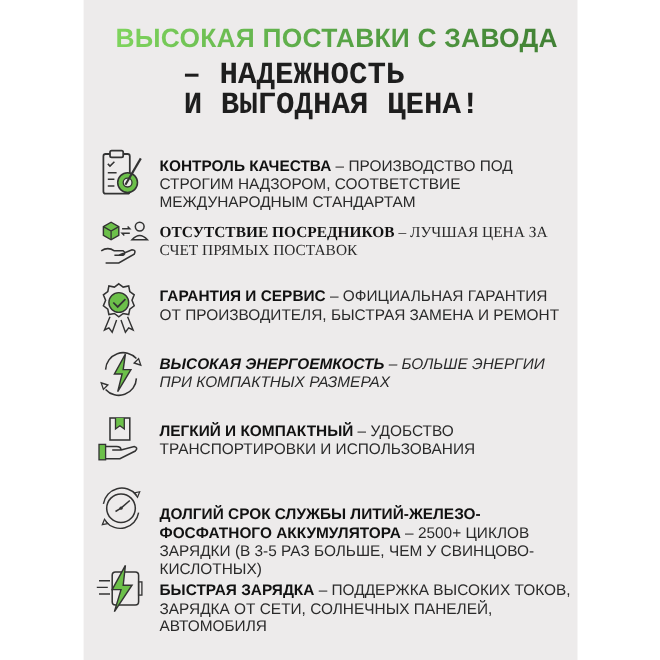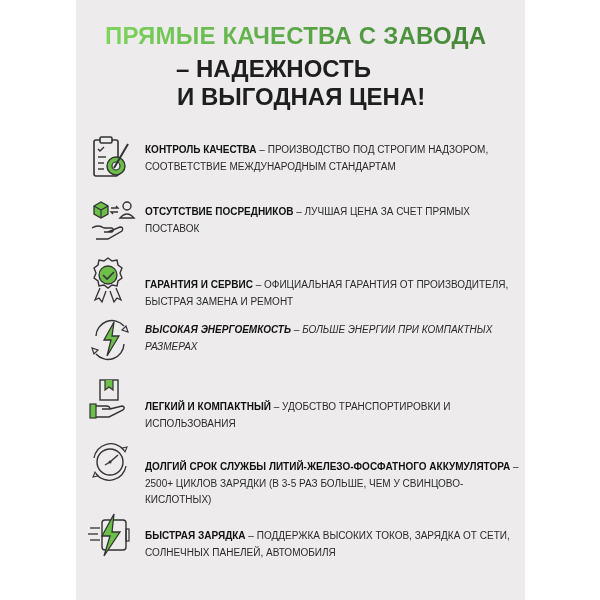--- a/index.html
+++ b/index.html
@@ -1,32 +1,32 @@
 <!DOCTYPE html>
 <html><head>
 <meta charset="utf-8">
 <style>
   html, body { margin:0; padding:0; }
   body { width:600px; height:600px; background:#ffffff; position:relative; overflow:hidden; font-family:"Liberation Sans", sans-serif; }
   .panel { position:absolute; left:76px; top:0; width:449px; height:600px; background:#edebeb; }
   .title1 { position:absolute; left:105px; top:22px; width:420px; font-weight:bold; font-size:24px; letter-spacing:0.2px; white-space:nowrap;
     background:linear-gradient(90deg,#7fd45d 0%,#5aa848 45%,#3f7d33 100%); -webkit-background-clip:text; background-clip:text; color:transparent; }
-  .title2 { position:absolute; left:176px; top:55px; font-weight:bold; font-size:24px; color:#1e1e1e; white-space:nowrap; line-height:28px; }
+  .title2 { position:absolute; left:166px; top:55px; font-weight:bold; font-size:28px; color:#1e1e1e; white-space:nowrap; line-height:28px;font-family:Liberation Mono, monospace; }
   .title2 .l2 { display:block; padding-left:1px; }
   .feat { position:absolute; left:86px; width:430px; }
   .icon { position:absolute; left:0; top:0; width:56px; height:48px; }
-  .text { position:absolute; left:59px; top:0; width:375px; font-size:10px; line-height:16.5px; color:#2a2a2a; text-transform:uppercase; }
+  .text { position:absolute; left:59px; top:0; width:375px; font-size:14px; line-height:16.5px; color:#2a2a2a; text-transform:uppercase; }
   .text b { font-weight:bold; color:#111; }
 </style>
 </head>
 <body>
 
 <div class="panel"></div>
 
-<div class="title1">ПРЯМЫЕ КАЧЕСТВА С ЗАВОДА</div>
+<div class="title1">ВЫСОКАЯ ПОСТАВКИ С ЗАВОДА</div>
 <div class="title2">
   <span class="l1">– НАДЕЖНОСТЬ</span>
   <span class="l2">И ВЫГОДНАЯ ЦЕНА!</span>
 </div>
 
 <div class="feat" style="top:134px;">
   <svg class="icon" viewBox="0 0 56 48">
     <rect x="8" y="6" width="24" height="36" rx="2" fill="none" stroke="#333" stroke-width="1.6"></rect>
     <rect x="14" y="3" width="12" height="6" rx="1.5" fill="#edebeb" stroke="#333" stroke-width="1.6"></rect>
     <path d="M12 15 l2 2 4-4" fill="none" stroke="#333" stroke-width="1.4"></path>
@@ -42,51 +42,51 @@
 
 <div class="feat" style="top:198px;">
   <svg class="icon" viewBox="0 0 56 48">
     <path d="M8 8 l7-4 7 4 v8 l-7 4 -7-4z" fill="#6cc04a" stroke="#333" stroke-width="1.3"></path>
     <path d="M8 8 l7 4 7-4 M15 12 v8" fill="none" stroke="#333" stroke-width="1.2"></path>
     <path d="M25 10 h7 l-2-2 M32 14 h-7 l2 2" fill="none" stroke="#333" stroke-width="1.3"></path>
     <circle cx="41" cy="8" r="4" fill="none" stroke="#333" stroke-width="1.4"></circle>
     <path d="M34 20 q7-8 14 0 z" fill="none" stroke="#333" stroke-width="1.4"></path>
     <path d="M6 30 q6-4 12 0 h8 q3 2 0 4 h-8 M22 34 l12-5 q4 0 2 4 l-14 8 h-12" fill="none" stroke="#333" stroke-width="1.4"></path>
   </svg>
-  <div class="text" style="top:6px;"><b>ОТСУТСТВИЕ ПОСРЕДНИКОВ</b><span> – </span><span>ЛУЧШАЯ ЦЕНА ЗА СЧЕТ ПРЯМЫХ ПОСТАВОК</span></div>
+  <div class="text" style="top:6px;font-family:Liberation Serif, serif;"><b>ОТСУТСТВИЕ ПОСРЕДНИКОВ</b><span> – </span><span>ЛУЧШАЯ ЦЕНА ЗА СЧЕТ ПРЯМЫХ ПОСТАВОК</span></div>
 </div>
 
 <div class="feat" style="top:256px;">
   <svg class="icon" viewBox="0 0 56 48">
     <path d="M22 2 l4 3 5-1 1 5 4 3 -2 5 2 5 -4 3 -1 5 -5-1 -4 3 -4-3 -5 1 -1-5 -4-3 2-5 -2-5 4-3 1-5 5 1z" fill="none" stroke="#333" stroke-width="1.4"></path>
     <circle cx="22" cy="19" r="9" fill="#6cc04a" stroke="#333" stroke-width="1.3"></circle>
     <path d="M17 19 l4 4 7-7" fill="none" stroke="#333" stroke-width="1.6"></path>
     <path d="M14 32 l-5 12 4-2 3 4 4-11 M30 32 l5 12 -4-2 -3 4 -4-11" fill="none" stroke="#333" stroke-width="1.3"></path>
   </svg>
-  <div class="text" style="top:21px;"><b>ГАРАНТИЯ И СЕРВИС</b><span> – </span><span>ОФИЦИАЛЬНАЯ ГАРАНТИЯ ОТ ПРОИЗВОДИТЕЛЯ, БЫСТРАЯ ЗАМЕНА И РЕМОНТ</span></div>
+  <div class="text" style="top:5px;"><b>ГАРАНТИЯ И СЕРВИС</b><span> – </span><span>ОФИЦИАЛЬНАЯ ГАРАНТИЯ ОТ ПРОИЗВОДИТЕЛЯ, БЫСТРАЯ ЗАМЕНА И РЕМОНТ</span></div>
 </div>
 
 <div class="feat" style="top:316px;">
   <svg class="icon" viewBox="0 0 56 48">
     <path d="M10 20 a16 16 0 0 1 28-10" fill="none" stroke="#333" stroke-width="1.4"></path>
     <path d="M38 28 a16 16 0 0 1 -28 10" fill="none" stroke="#333" stroke-width="1.4"></path>
     <path d="M36 14 l6 2 -2-6z M12 34 l-6-2 2 6z" fill="none" stroke="#333" stroke-width="1.2"></path>
     <path d="M28 6 l-10 18 h7 l-4 16 12-20 h-7 z" fill="#6cc04a" stroke="#333" stroke-width="1.3"></path>
   </svg>
   <div class="text" style="top:6px;font-style:italic;"><b>ВЫСОКАЯ ЭНЕРГОЕМКОСТЬ</b><span> – </span><span>БОЛЬШЕ ЭНЕРГИИ ПРИ КОМПАКТНЫХ РАЗМЕРАХ</span></div>
 </div>
 
 <div class="feat" style="top:376px;">
   <svg class="icon" viewBox="0 0 56 48">
     <rect x="14" y="4" width="18" height="20" fill="none" stroke="#333" stroke-width="1.4"></rect>
     <path d="M19 4 v10 l4-3 4 3 v-10" fill="#6cc04a" stroke="#333" stroke-width="1.2"></path>
     <rect x="4" y="28" width="6" height="14" fill="#6cc04a" stroke="#333" stroke-width="1.2"></rect>
     <path d="M10 30 h10 q4 0 4 3 h-8 M24 33 l12-3 q4 1 1 4 l-14 7 h-13" fill="none" stroke="#333" stroke-width="1.4"></path>
   </svg>
-  <div class="text" style="top:7px;margin-top:16px;"><b>ЛЕГКИЙ И КОМПАКТНЫЙ</b><span> – </span><span>УДОБСТВО ТРАНСПОРТИРОВКИ И ИСПОЛЬЗОВАНИЯ</span></div>
+  <div class="text" style="top:7px;"><b>ЛЕГКИЙ И КОМПАКТНЫЙ</b><span> – </span><span>УДОБСТВО ТРАНСПОРТИРОВКИ И ИСПОЛЬЗОВАНИЯ</span></div>
 </div>
 
 <div class="feat" style="top:440px;">
   <svg class="icon" viewBox="0 0 56 48">
     <circle cx="24" cy="22" r="13" fill="none" stroke="#333" stroke-width="1.4"></circle>
     <path d="M8 18 a17 17 0 0 1 30-8" fill="none" stroke="#333" stroke-width="1.3"></path>
     <path d="M40 26 a17 17 0 0 1 -30 8" fill="none" stroke="#333" stroke-width="1.3"></path>
     <path d="M36 8 l3 4 2-5z M12 36 l-3-4 -2 5z" fill="none" stroke="#333" stroke-width="1.1"></path>
     <line x1="24" y1="22" x2="32" y2="15" stroke="#333" stroke-width="1.4"></line>
     <line x1="24" y1="22" x2="19" y2="25" stroke="#333" stroke-width="1.4"></line>

